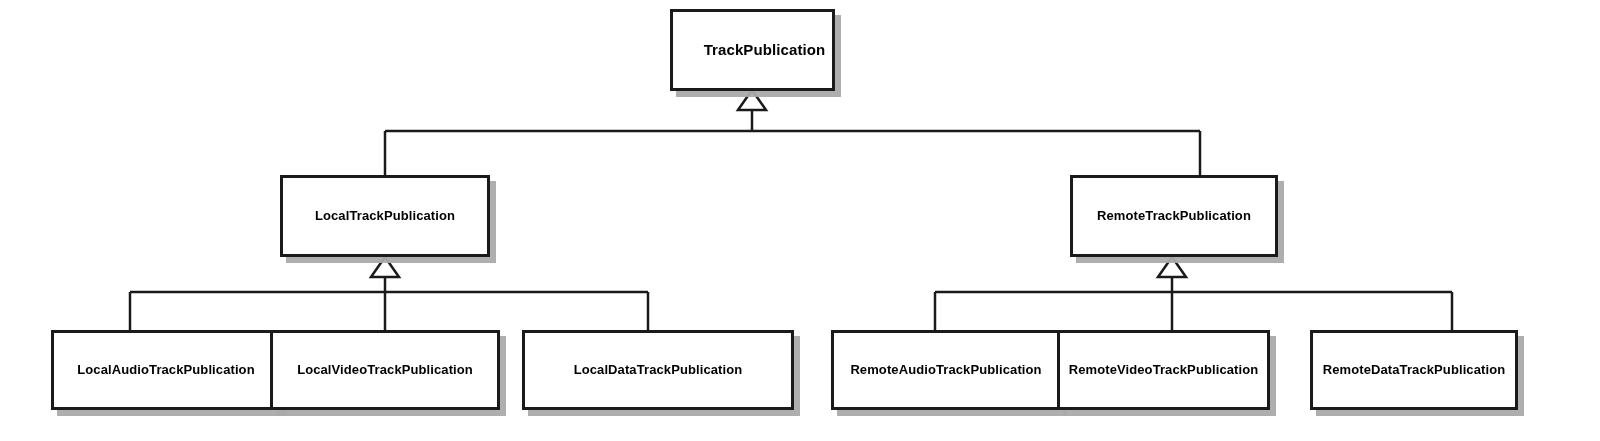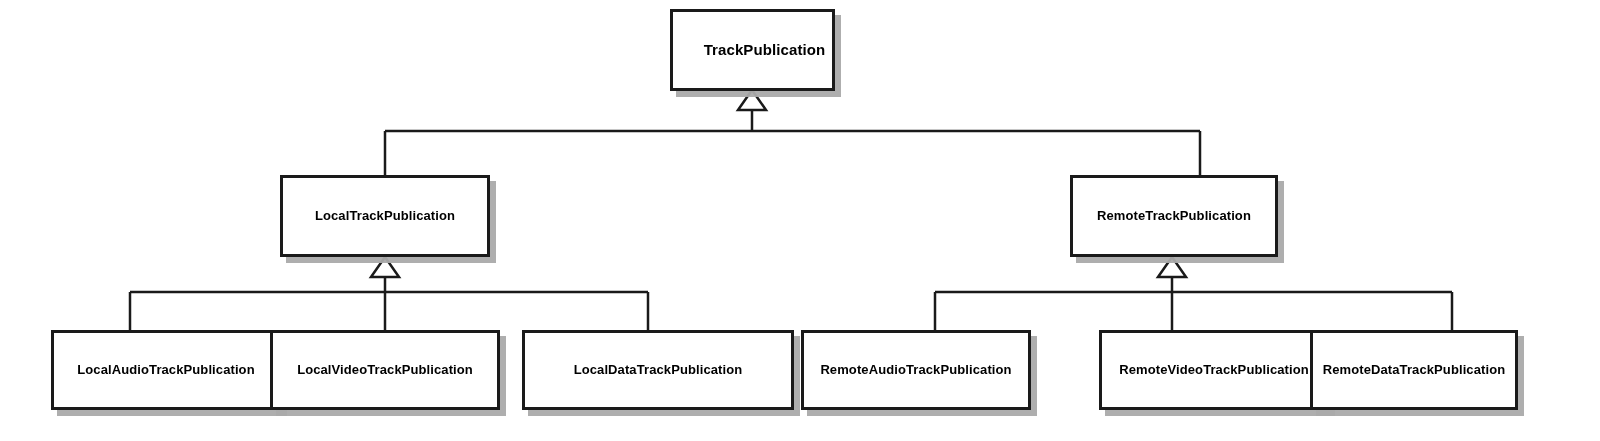--- a/index.html
+++ b/index.html
@@ -106,25 +106,25 @@
   </div>
 
   <div class="class-node level-2" style="left:270px; top:330px; width:230px; height:80px;">
     <span class="class-node-label">LocalVideoTrackPublication</span>
   </div>
 
   <div class="class-node level-2" style="left:522px; top:330px; width:272px; height:80px;">
     <span class="class-node-label">LocalDataTrackPublication</span>
   </div>
 
-  <div class="class-node level-2" style="left:801px; top:330px; width:230px; height:80px;">
+  <div class="class-node level-2" style="left:831px; top:330px; width:230px; height:80px;">
     <span class="class-node-label">RemoteAudioTrackPublication</span>
   </div>
 
-  <div class="class-node level-2" style="left:1099px; top:330px; width:230px; height:80px;">
+  <div class="class-node level-2" style="left:1057px; top:330px; width:213px; height:80px;">
     <span class="class-node-label">RemoteVideoTrackPublication</span>
   </div>
 
   <div class="class-node level-2" style="left:1310px; top:330px; width:208px; height:80px;">
     <span class="class-node-label">RemoteDataTrackPublication</span>
   </div>
 
 </div>
 
 </body></html>

